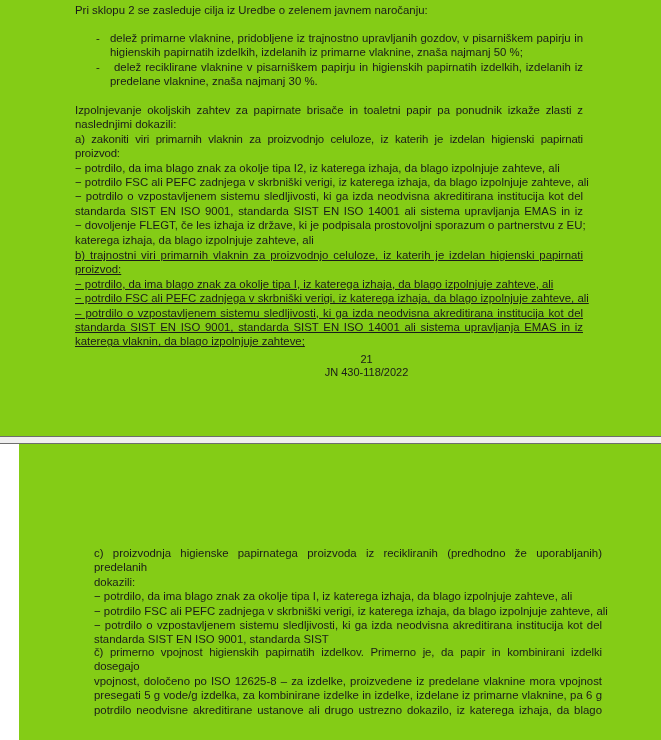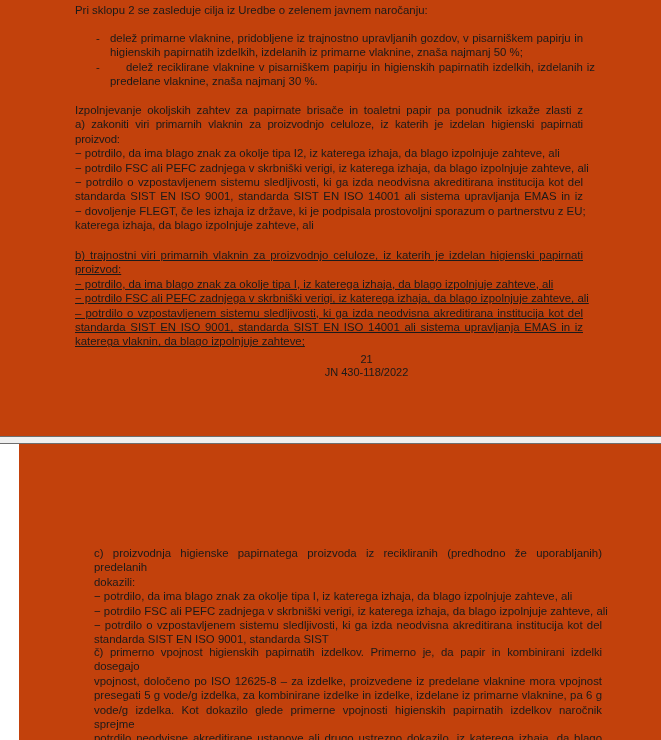--- a/index.html
+++ b/index.html
@@ -2,21 +2,21 @@
 <html><head>
 <meta charset="utf-8">
 <style>
   html, body { margin: 0; padding: 0; }
   body {
     width: 661px; height: 740px; overflow: hidden; position: relative;
     background: #ffffff;
     font-family: "Liberation Sans", sans-serif;
     font-size: 11.4px; color: #1a1a1a;
   }
-  .page { position: absolute; left: 0; width: 661px; background: #c2410c; }
+  .page { position: absolute; left: 0; width: 661px; background: #84cc16; }
   #page1 { top: 0; height: 436px; }
   #page2 { top: 444px; height: 296px; margin-left: 19px; }
   .txt { position: absolute; left: 75px; width: 508px; line-height: 14.4px; }
   .line { display: block; white-space: nowrap; }
   .jline { display: block; text-align: justify; text-align-last: justify; }
   .bullets { position: absolute; left: 0; width: 583px; }
   .bullet { position: relative; padding-left: 110px; line-height: 14.4px; }
   .bullet .dash { position: absolute; left: 96px; top: 0; }
   .bullet .btxt { display: block; width: 473px; }
   .footer { position: absolute; left: 0; width: 661px; text-align: center; line-height: 13px; font-size: 11px; padding-left: 36px; }
@@ -37,27 +37,28 @@
   </div>
 
   <div class="bullets" style="top:31px;">
     <div class="bullet">
       <span class="dash">-</span>
       <span class="btxt jline">delež primarne vlaknine, pridobljene iz trajnostno upravljanih gozdov, v pisarniškem papirju in</span>
       <span class="btxt line">higienskih papirnatih izdelkih, izdelanih iz primarne vlaknine, znaša najmanj 50 %;</span>
     </div>
     <div class="bullet">
       <span class="dash">-</span>
-      <span class="btxt jline" style="white-space:pre;margin-left:12px;"> delež reciklirane vlaknine v pisarniškem papirju in higienskih papirnatih izdelkih, izdelanih iz</span>
+      <span class="btxt jline" style="white-space:pre;"> delež reciklirane vlaknine v pisarniškem papirju in higienskih papirnatih izdelkih, izdelanih iz</span>
       <span class="btxt line">predelane vlaknine, znaša najmanj 30 %.</span>
     </div>
   </div>
 
   <div class="txt" style="top:103px;">
     <span class="jline">Izpolnjevanje okoljskih zahtev za papirnate brisače in toaletni papir pa ponudnik izkaže zlasti z</span>
+    <span class="line">naslednjimi dokazili:</span>
     <span class="jline" style="letter-spacing:-0.15px;">a) zakoniti viri primarnih vlaknin za proizvodnjo celuloze, iz katerih je izdelan higienski papirnati proizvod:</span>
     <span class="line">− potrdilo, da ima blago znak za okolje tipa I2, iz katerega izhaja, da blago izpolnjuje zahteve, ali</span>
     <span class="line">− potrdilo FSC ali PEFC zadnjega v skrbniški verigi, iz katerega izhaja, da blago izpolnjuje zahteve, ali</span>
     <span class="jline">− potrdilo o vzpostavljenem sistemu sledljivosti, ki ga izda neodvisna akreditirana institucija kot del</span>
     <span class="jline">standarda SIST EN ISO 9001, standarda SIST EN ISO 14001 ali sistema upravljanja EMAS in iz</span>
     <span class="line">− dovoljenje FLEGT, če les izhaja iz države, ki je podpisala prostovoljni sporazum o partnerstvu z EU;</span>
     <span class="line">katerega izhaja, da blago izpolnjuje zahteve, ali</span>
   </div>
 
   <div class="txt" style="top:248px;text-decoration:underline;">
@@ -85,17 +86,16 @@
     <span class="line">− potrdilo, da ima blago znak za okolje tipa I, iz katerega izhaja, da blago izpolnjuje zahteve, ali</span>
     <span class="line">− potrdilo FSC ali PEFC zadnjega v skrbniški verigi, iz katerega izhaja, da blago izpolnjuje zahteve, ali</span>
     <span class="jline">− potrdilo o vzpostavljenem sistemu sledljivosti, ki ga izda neodvisna akreditirana institucija kot del</span>
     <span class="line">standarda SIST EN ISO 9001, standarda SIST</span>
   </div>
 
   <div class="txt" style="top:201px;">
     <span class="jline" style="letter-spacing:-0.1px;">č) primerno vpojnost higienskih papirnatih izdelkov. Primerno je, da papir in kombinirani izdelki dosegajo</span>
     <span class="jline">vpojnost, določeno po ISO 12625-8 – za izdelke, proizvedene iz predelane vlaknine mora vpojnost</span>
     <span class="jline">presegati 5 g vode/g izdelka, za kombinirane izdelke in izdelke, izdelane iz primarne vlaknine, pa 6 g</span>
-    <span class="jline">vode/g izdelka. Kot dokazilo glede primerne vpojnosti higienskih papirnatih izdelkov naročnik sprejme</span>
     <span class="jline">potrdilo neodvisne akreditirane ustanove ali drugo ustrezno dokazilo, iz katerega izhaja, da blago</span>
 
   </div>
 </div>
 
 </body></html>

